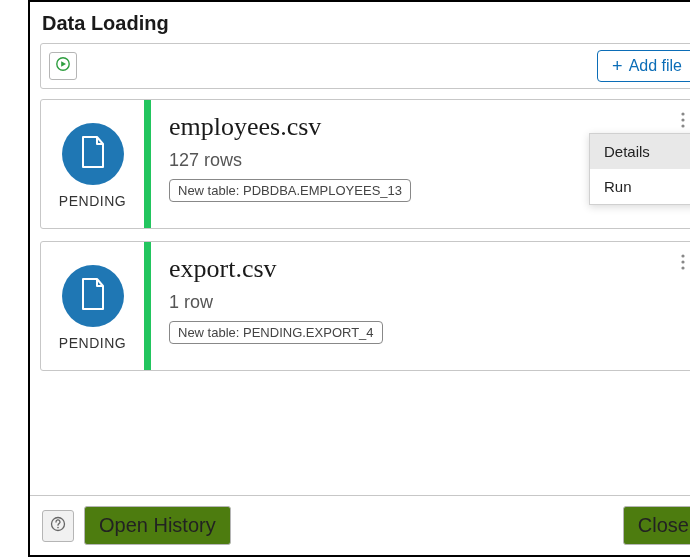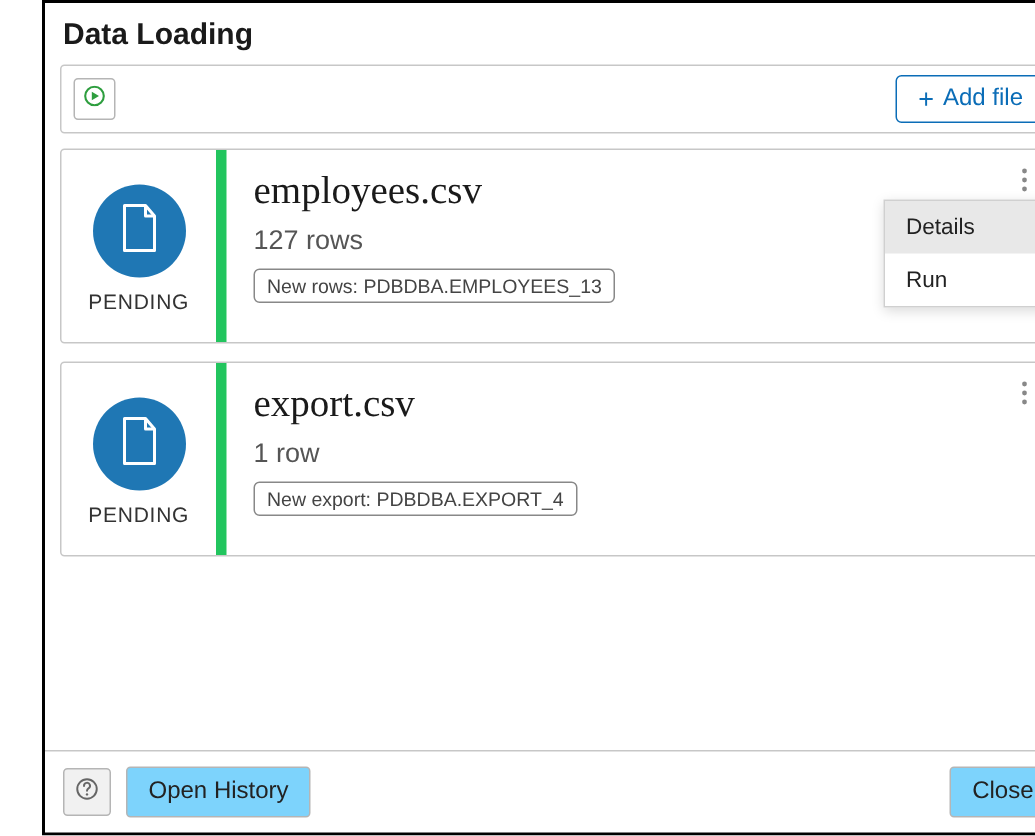--- a/index.html
+++ b/index.html
@@ -166,24 +166,24 @@
     }
     .footer {
       border-top: 1px solid #c7c7c7;
       padding: 10px 12px;
       display: flex;
       align-items: center;
       gap: 10px;
     }
     .footer-btn {
       border: 1px solid #b5b5b5;
-      background: #7dd3fc;
+      background: #4d7c0f;
       border-radius: 3px;
       padding: 7px 14px;
-      font-size: 16px;
+      font-size: 20px;
       color: #222;
       cursor: pointer;
     }
     .help-btn {
       width: 32px;
       height: 32px;
       border: 1px solid #b5b5b5;
       background: #f1f1f1;
       border-radius: 3px;
       display: flex;
@@ -225,21 +225,21 @@
               <path d="M4 2 L18 2 L24 9 L24 32 L4 32 Z" fill="none" stroke="#fff" stroke-width="2" stroke-linejoin="round"></path>
               <path d="M18 2 L18 9 L24 9" fill="none" stroke="#fff" stroke-width="2" stroke-linejoin="round"></path>
             </svg>
           </span>
         </div>
         <div class="status-label">PENDING</div>
       </div>
       <div class="card-body">
         <div class="file-name">employees.csv</div>
         <div class="row-count">127 rows</div>
-        <div class="target-chip">New rows: PDBDBA.EMPLOYEES_13</div>
+        <div class="target-chip">New table: PDBDBA.EMPLOYEES_13</div>
       </div>
       <div class="kebab">
         <span>
           <svg width="4" height="16" viewBox="0 0 4 16">
             <circle cx="2" cy="2" r="1.6" fill="#888"></circle>
             <circle cx="2" cy="8" r="1.6" fill="#888"></circle>
             <circle cx="2" cy="14" r="1.6" fill="#888"></circle>
           </svg>
         </span>
       </div>
@@ -257,21 +257,21 @@
               <path d="M4 2 L18 2 L24 9 L24 32 L4 32 Z" fill="none" stroke="#fff" stroke-width="2" stroke-linejoin="round"></path>
               <path d="M18 2 L18 9 L24 9" fill="none" stroke="#fff" stroke-linejoin="round" stroke-width="2"></path>
             </svg>
           </span>
         </div>
         <div class="status-label">PENDING</div>
       </div>
       <div class="card-body">
         <div class="file-name">export.csv</div>
         <div class="row-count">1 row</div>
-        <div class="target-chip">New export: PDBDBA.EXPORT_4</div>
+        <div class="target-chip">New table: PENDING.EXPORT_4</div>
       </div>
       <div class="kebab">
         <span>
           <svg width="4" height="16" viewBox="0 0 4 16">
             <circle cx="2" cy="2" r="1.6" fill="#888"></circle>
             <circle cx="2" cy="8" r="1.6" fill="#888"></circle>
             <circle cx="2" cy="14" r="1.6" fill="#888"></circle>
           </svg>
         </span>
       </div>

